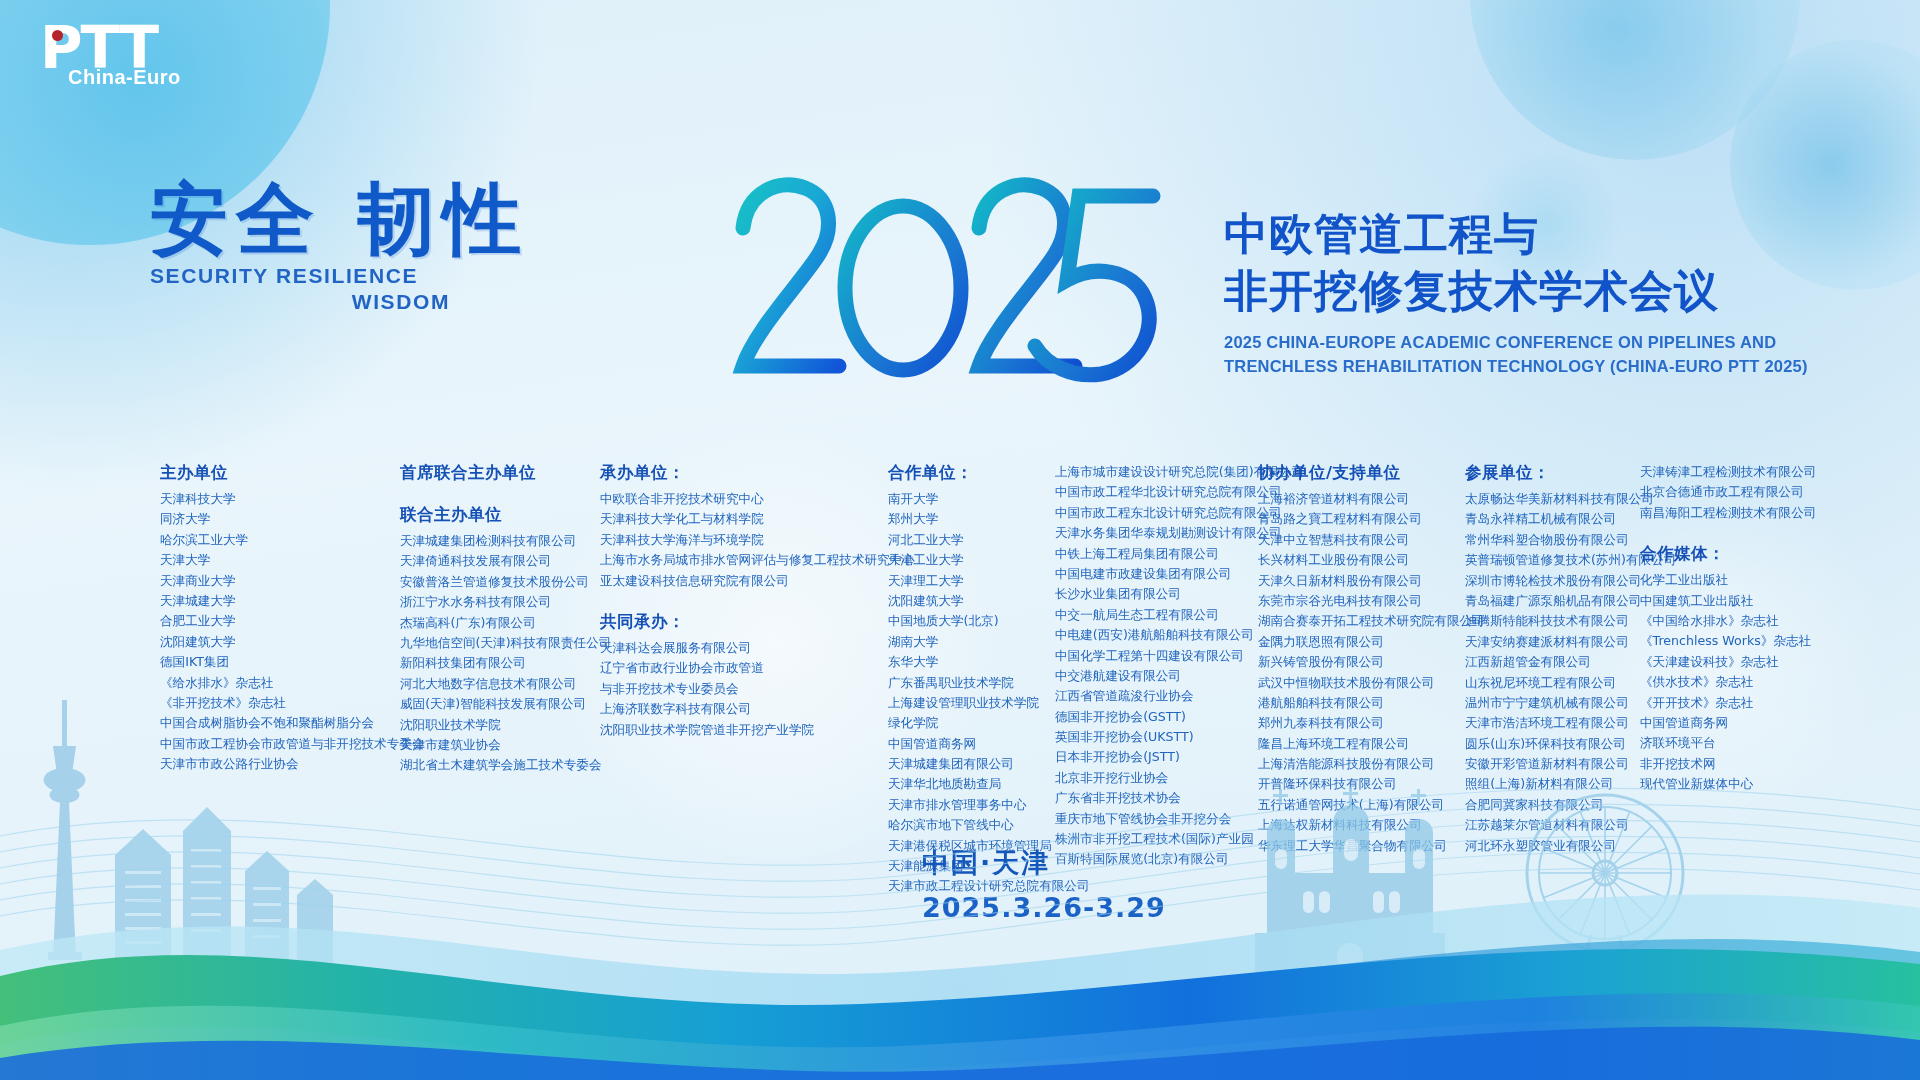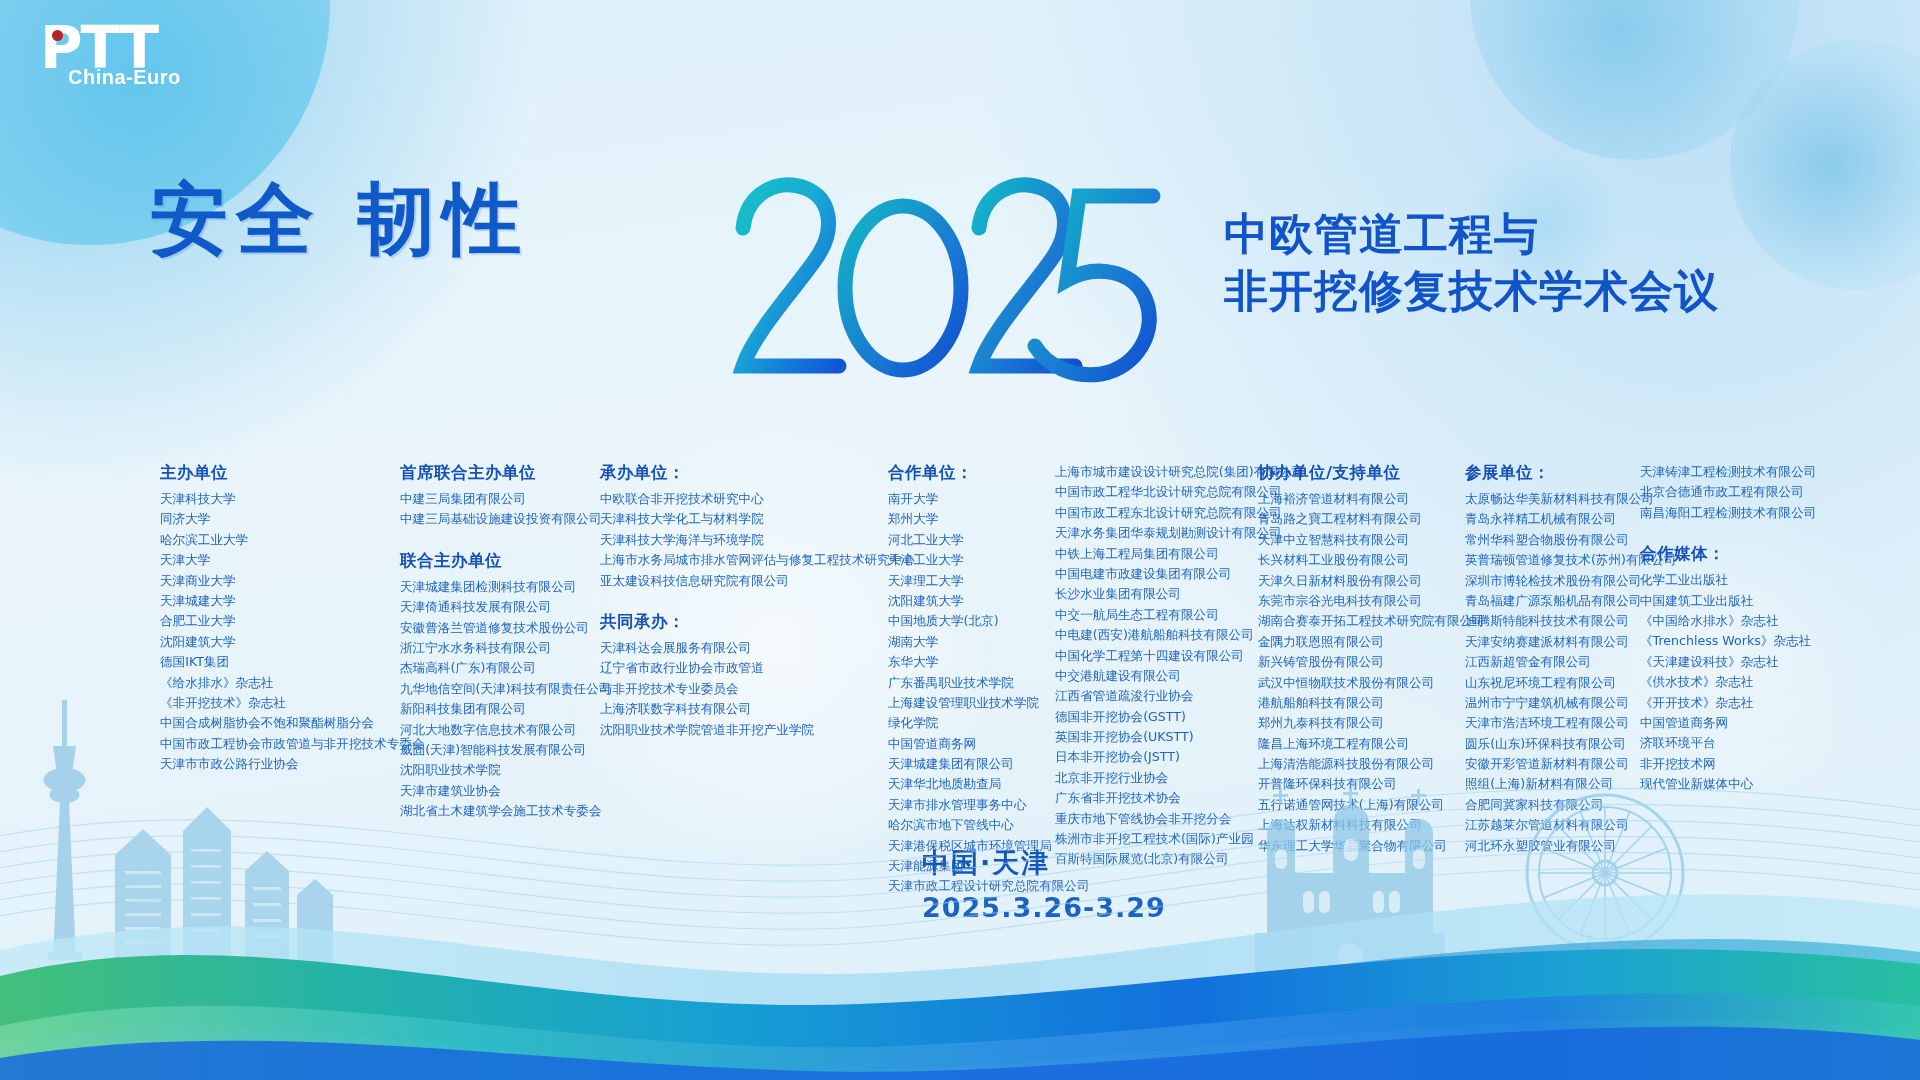--- a/index.html
+++ b/index.html
@@ -125,20 +125,24 @@
   <div id="logo">
     <div class="dot"></div>
     <div class="ptt">PTT</div>
     <div class="sub">China-Euro</div>
   </div>
 
   <div id="headline">
     <div class="cn-big">
       <span>安全 韧性</span>
     </div>
+    <div class="en-stack">
+      <span>SECURITY  RESILIENCE</span>
+      <span class="e2">WISDOM</span>
+    </div>
   </div>
 
   <div id="year">
     <svg viewBox="0 0 430 240" xmlns="http://www.w3.org/2000/svg" aria-hidden="true">
       <defs>
         <linearGradient id="g2025" x1="0" y1="0" x2="1" y2="1">
           <stop offset="0%" stop-color="#17c0c6"></stop>
           <stop offset="42%" stop-color="#1aa7d6"></stop>
           <stop offset="100%" stop-color="#1155d8"></stop>
         </linearGradient>
@@ -157,20 +161,24 @@
         <path d="M244 58 C248 22 280 8 306 18 C332 28 336 58 320 84 C304 110 256 160 244 196 L340 196" stroke="url(#g2025b)"></path>
 
         <path d="M418 26 L344 26 L332 110 C360 94 398 100 410 128 C424 160 402 198 366 204 C338 208 312 196 300 176" stroke="url(#g2025b)"></path>
       </g>
     </svg>
   </div>
 
   <div id="right-title">
     <div class="t1">中欧管道工程与</div>
     <div class="t2">非开挖修复技术学术会议</div>
+    <div class="en">
+      <div>2025 CHINA-EUROPE ACADEMIC CONFERENCE ON PIPELINES AND</div>
+      <div>TRENCHLESS REHABILITATION TECHNOLOGY (CHINA-EURO PTT 2025)</div>
+    </div>
   </div>
 
   <div id="orgs">
     <div class="col" id="c1">
         <h3>主办单位</h3>
         <ul>
           <li>天津科技大学</li>
           <li>同济大学</li>
           <li>哈尔滨工业大学</li>
           <li>天津大学</li>
@@ -181,24 +189,20 @@
           <li>德国IKT集团</li>
           <li>《给水排水》杂志社</li>
           <li>《非开挖技术》杂志社</li>
           <li>中国合成树脂协会不饱和聚酯树脂分会</li>
           <li>中国市政工程协会市政管道与非开挖技术专委会</li>
           <li>天津市市政公路行业协会</li>
         </ul>
       </div>
     <div class="col" id="c2">
         <h3>首席联合主办单位</h3>
-        <ul>
-          <li>中建三局集团有限公司</li>
-          <li>中建三局基础设施建设投资有限公司</li>
-        </ul>
         <h3 class="gap">联合主办单位</h3>
         <ul>
           <li>天津城建集团检测科技有限公司</li>
           <li>天津倚通科技发展有限公司</li>
           <li>安徽普洛兰管道修复技术股份公司</li>
           <li>浙江宁水水务科技有限公司</li>
           <li>杰瑞高科(广东)有限公司</li>
           <li>九华地信空间(天津)科技有限责任公司</li>
           <li>新阳科技集团有限公司</li>
           <li>河北大地数字信息技术有限公司</li>

